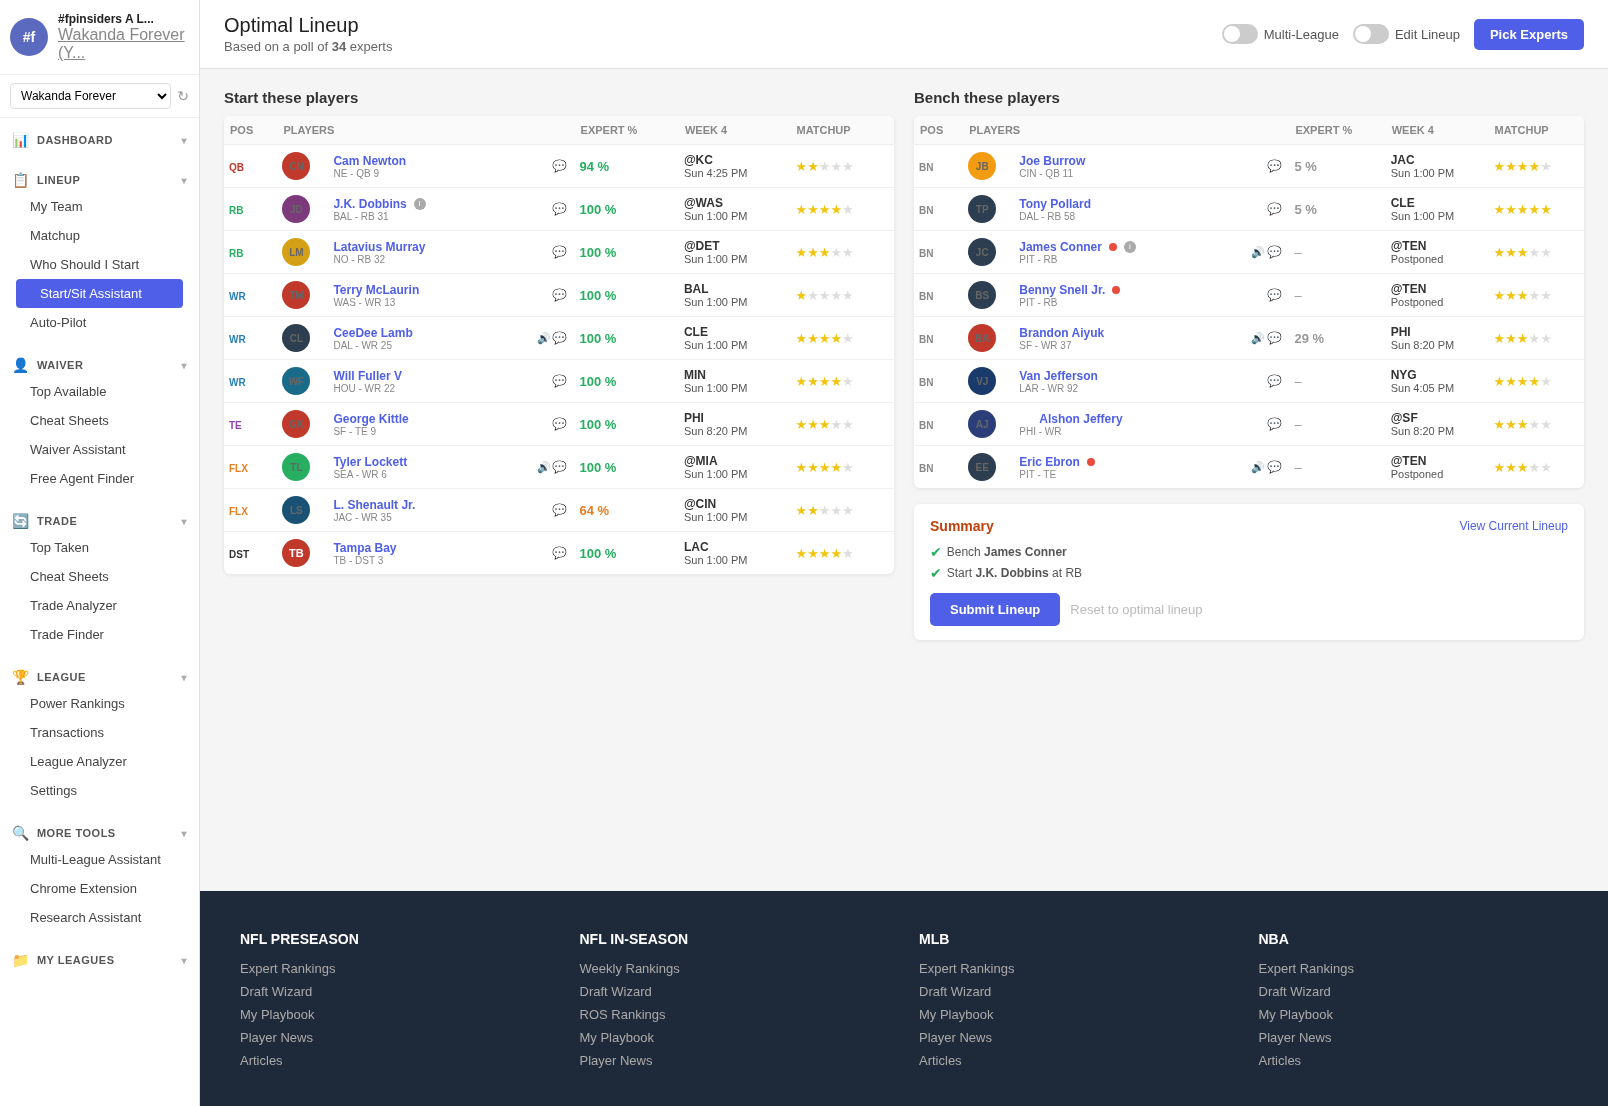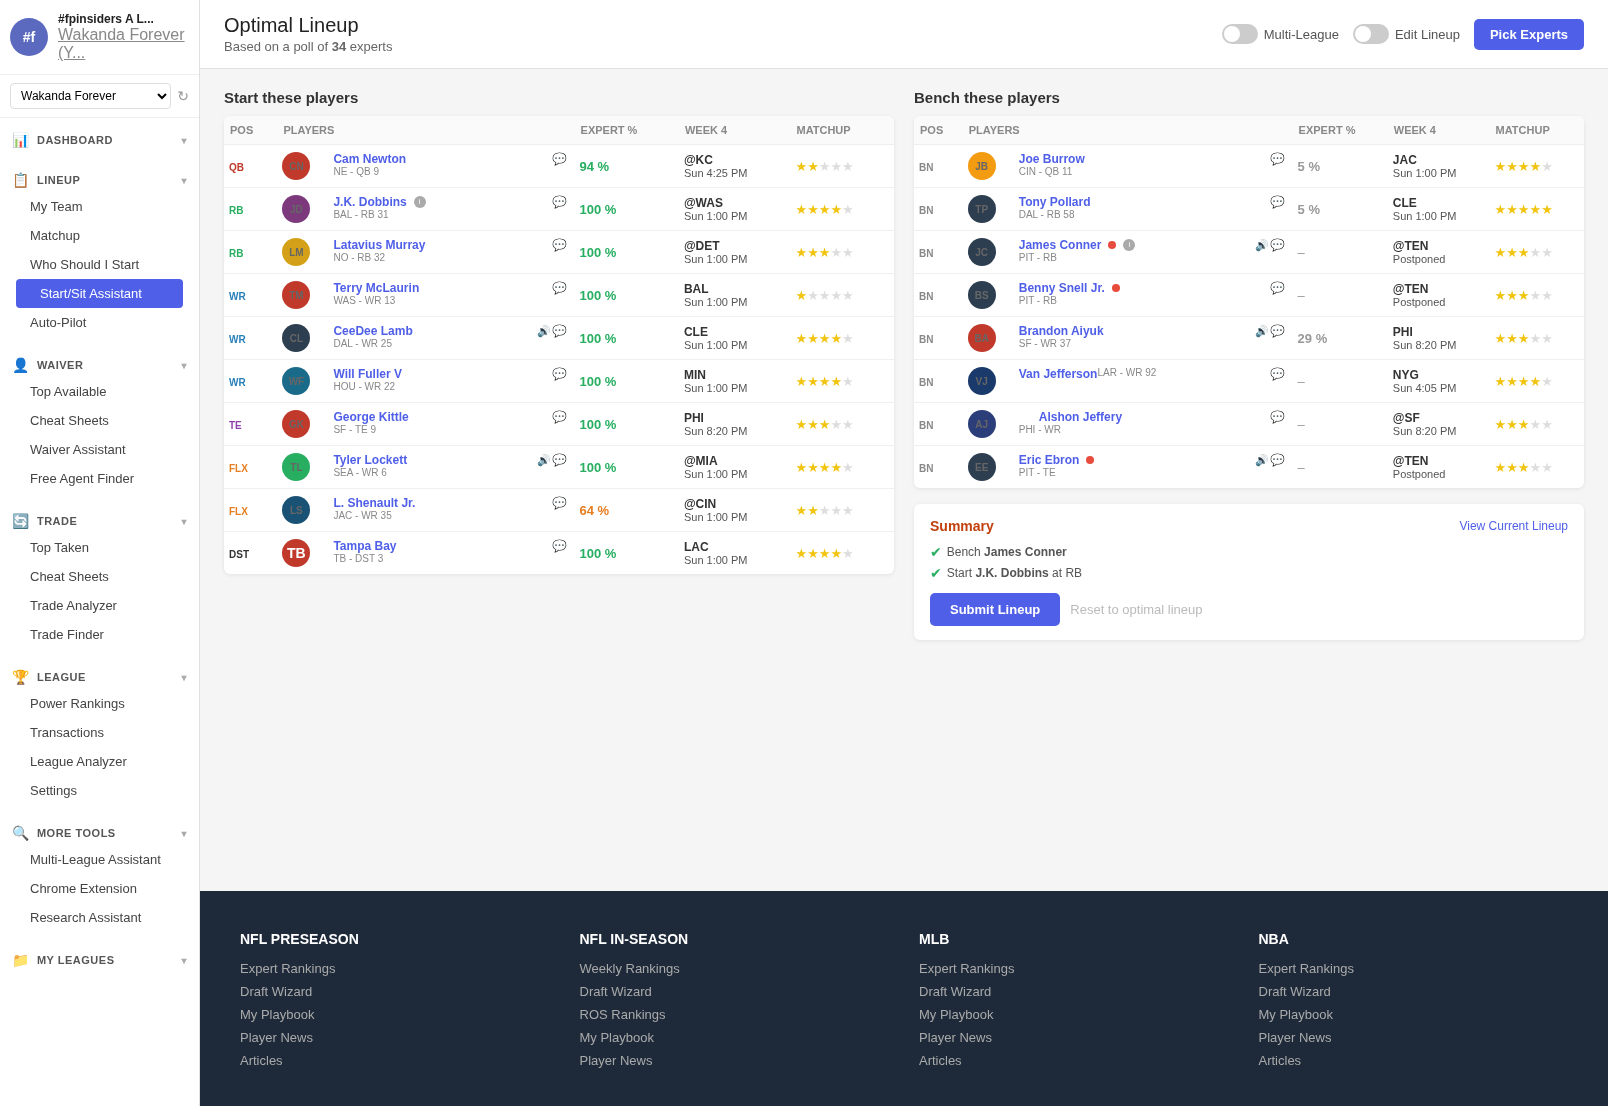--- a/index.html
+++ b/index.html
@@ -108,37 +108,37 @@
     .pos-rb { color: #27ae60; }
     .pos-wr { color: #2980b9; }
     .pos-te { color: #8e44ad; }
     .pos-flx { color: #e67e22; }
     .pos-dst { color: #333; }
     .pos-bn { color: #888; }
 
     .player-avatar { width: 28px; height: 28px; border-radius: 50%; background: #ddd; flex-shrink: 0; overflow: hidden; display: flex; align-items: center; justify-content: center; font-size: 10px; font-weight: 700; color: #666; }
     .player-name { font-size: 12px; font-weight: 600; color: #4f5fe8; cursor: pointer; }
     .player-meta { font-size: 10px; color: #888; }
-    .player-cell { display: flex; align-items: flex-start; gap: 23px; }
+    .player-cell { display: flex; align-items: center; gap: 23px; }
 
     .expert-pct { font-size: 13px; font-weight: 700; }
     .pct-green { color: #27ae60; }
     .pct-orange { color: #e67e22; }
     .pct-gray { color: #999; }
 
     .matchup-info { font-size: 11px; color: #555; }
     .matchup-opp { font-size: 12px; font-weight: 600; color: #333; }
 
     .icon-chat { color: #bbb; font-size: 12px; cursor: pointer; margin-right: 2px; }
     .icon-sound { color: #bbb; font-size: 11px; cursor: pointer; }
     .icon-dot-red { width: 8px; height: 8px; border-radius: 50%; background: #e74c3c; display: inline-block; margin-left: 3px; }
     .icon-dot-info { display: inline-block; width: 12px; height: 12px; border-radius: 50%; background: #aaa; color: #fff; font-size: 8px; text-align: center; line-height: 12px; margin-left: 3px; cursor: pointer; }
 
     
-    .tb-logo { width: 28px; height: 28px; border-radius: 50%; background: #c0392b; display: flex; align-items: center; justify-content: center; color: #fff; font-size: 14px; font-weight: 700; }
+    .tb-logo { width: 28px; height: 28px; border-radius: 50%; background: #c0392b; display: flex; align-items: center; justify-content: center; color: #fff; font-size: 11px; font-weight: 700; }
 
     
     .summary-box {
       background: #fff; border-radius: 6px; box-shadow: 0 1px 4px rgba(0,0,0,0.08);
       padding: 14px 16px; margin-top: 0;
     }
     .summary-header { display: flex; align-items: center; justify-content: space-between; margin-bottom: 10px; }
     .summary-title { font-size: 14px; font-weight: 600; color: #c2410c; }
     .summary-link { font-size: 12px; color: #4f5fe8; cursor: pointer; }
     .summary-item { font-size: 12px; color: #555; margin-bottom: 5px; display: flex; align-items: center; gap: 5px; }
@@ -687,21 +687,21 @@
                 </td>
                 <td>
                   <div><span style="color:#f1c40f">★</span><span style="color:#f1c40f">★</span><span style="color:#f1c40f">★</span><span style="color:#ddd">★</span><span style="color:#ddd">★</span></div>
                 </td>
               </tr>
               <tr>
                 <td><span class="pos-badge pos-bn">BN</span></td>
                 <td>
                   <div class="player-cell">
     <div class="player-avatar" style="background:#1a3a6b">VJ</div>
-    <div style="display:flex;flex-direction:row;flex:1;">
+    <div style="display:flex;flex-direction:column;flex:1;">
       <div style="display:flex;align-items:center;gap:4px;">
         <span class="player-name">Van Jefferson</span>
       </div>
       <span class="player-meta">LAR - WR 92</span>
     </div>
     <div style="display:flex;align-items:center;gap:2px;">
                       <span class="icon-chat">💬</span>
                     </div>
   </div>
                 </td>

